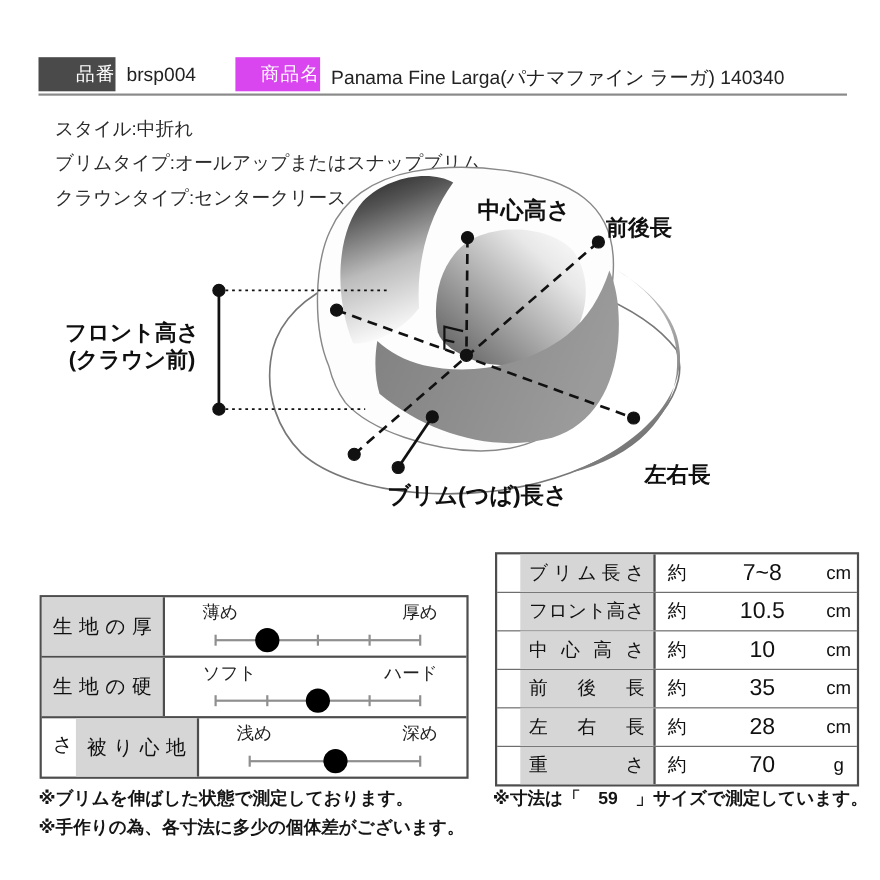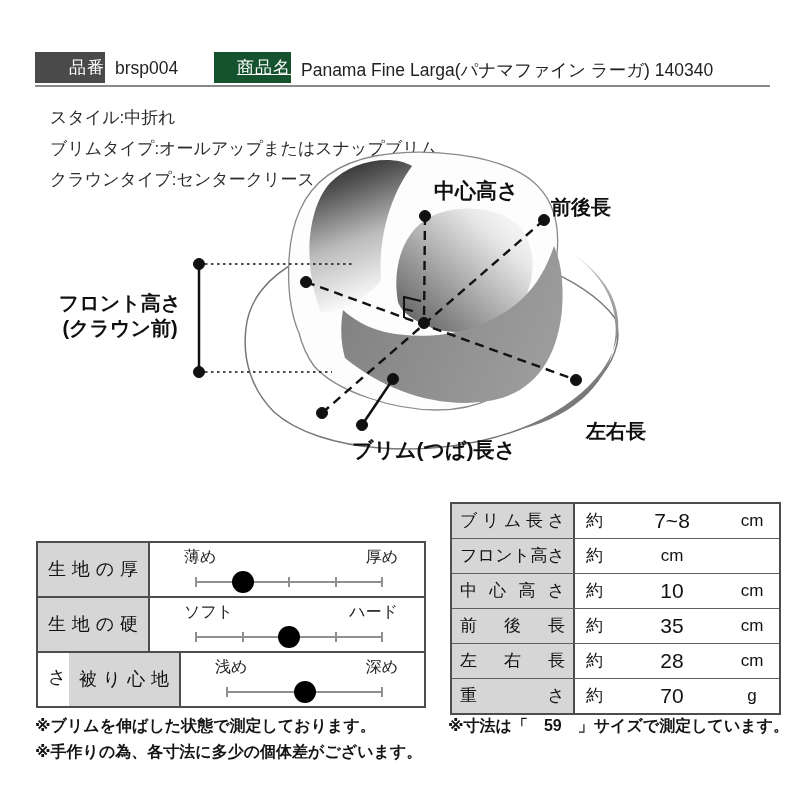--- a/index.html
+++ b/index.html
@@ -29,41 +29,41 @@
   .fslider{position:absolute;left:114px;right:0;top:0;bottom:0;}
   .fends{position:absolute;left:32px;right:26px;top:4px;display:flex;justify-content:space-between;
          font-size:16px;color:#222;}
   .ftrack{position:absolute;left:44px;right:42px;top:38px;height:2px;background:#8f8f8f;}
   .ftick{position:absolute;top:-4px;width:2px;height:10px;background:#8f8f8f;transform:translateX(-50%);}
   .fdot{position:absolute;top:1px;width:22px;height:22px;border-radius:50%;background:#000;
         transform:translate(-50%,-50%);}
 
   
   .stable{position:absolute;left:450px;top:502px;width:327px;border:2px solid #4d4d4d;background:#fff;}
-  .srow{display:grid;grid-template-columns:123px 44px 106px 1fr;height:34px;border-bottom:1.5px solid #5f5f5f;}
+  .srow{display:grid;grid-template-columns:123px 44px 106px 1fr;height:34px;border-bottom:1.5px solid #5f5f5f;padding-left:21px;}
   .srow:last-child{border-bottom:none;}
   .slabel{background:#d6d6d6;border-right:2px solid #4d4d4d;font-size:17px;line-height:34px;
           padding:0 8px;box-sizing:border-box;text-align:justify;text-align-last:justify;color:#111;}
   .sapprox{font-size:17px;line-height:34px;padding-left:11px;color:#111;}
   .svalue{font-size:21px;line-height:33px;text-align:center;color:#111;}
   .sunit{font-size:17px;line-height:34px;text-align:center;color:#111;}
 
   
   .note{position:absolute;font-size:16px;font-weight:600;color:#151515;white-space:nowrap;}
 
   svg{position:absolute;left:0;top:0;}
 </style>
 </head>
 <body>
 
 <div id="page">
 
   <div class="badge" style="left: 35px; top: 52px; width: 70px; background-color: rgb(74, 74, 74);">品番</div>
   <div class="hval" style="left:115px;top:58px;">brsp004</div>
-  <div class="badge" style="left: 214px; top: 52px; width: 77px; background-color: #14532d; text-decoration: underline;">商品名</div>
+  <div class="badge" style="left: 214px; top: 52px; width: 77px; background-color: #d946ef;">商品名</div>
   <div class="hval" style="left:301px;top:58px;">Panama Fine Larga(パナマファイン ラーガ) 140340</div>
   <div class="hrule"></div>
 
   <div class="spec" style="top:106px;">スタイル:中折れ</div>
   <div class="spec" style="top:137px;">ブリムタイプ:オールアップまたはスナップブリム</div>
   <div class="spec" style="top:168px;">クラウンタイプ:センタークリース</div>
 
   <svg width="800" height="800" viewBox="0 0 800 800">
     <defs>
       <linearGradient id="gradA" x1="0" y1="0" x2="0.25" y2="1">
@@ -193,20 +193,21 @@
   <div class="stable">
     <div class="srow">
       <div class="slabel">ブリム長さ</div>
       <div class="sapprox">約</div>
       <div class="svalue">7~8</div>
       <div class="sunit">cm</div>
     </div>
     <div class="srow">
       <div class="slabel">フロント高さ</div>
       <div class="sapprox">約</div>
+      <div class="svalue">10.5</div>
       <div class="sunit">cm</div>
     </div>
     <div class="srow">
       <div class="slabel">中心高さ</div>
       <div class="sapprox">約</div>
       <div class="svalue">10</div>
       <div class="sunit">cm</div>
     </div>
     <div class="srow">
       <div class="slabel">前後長</div>

